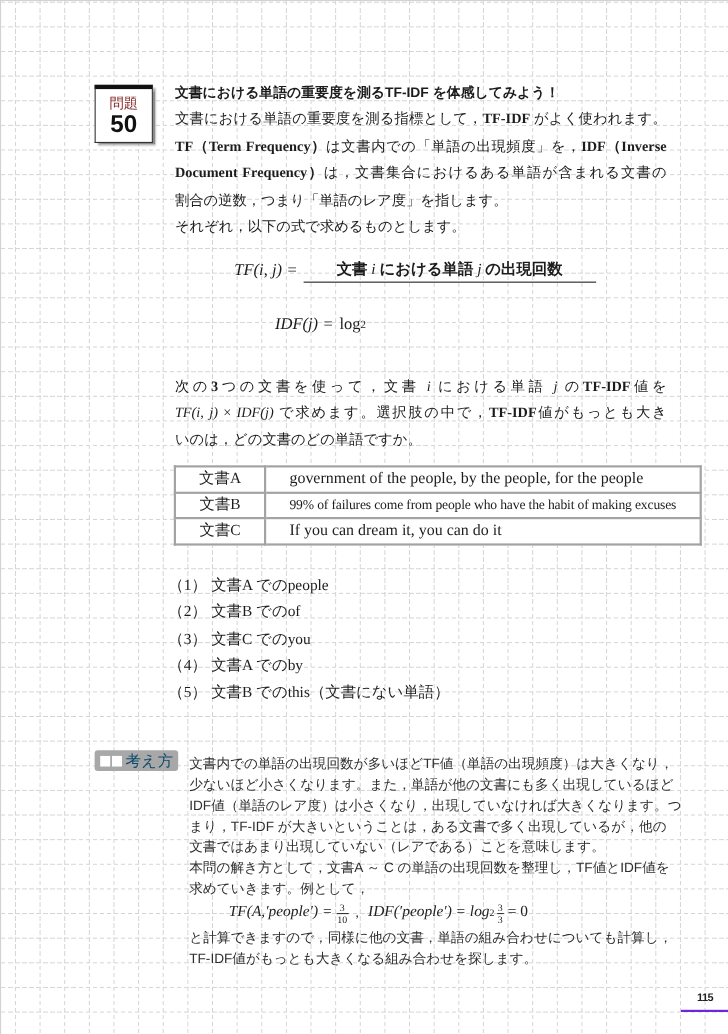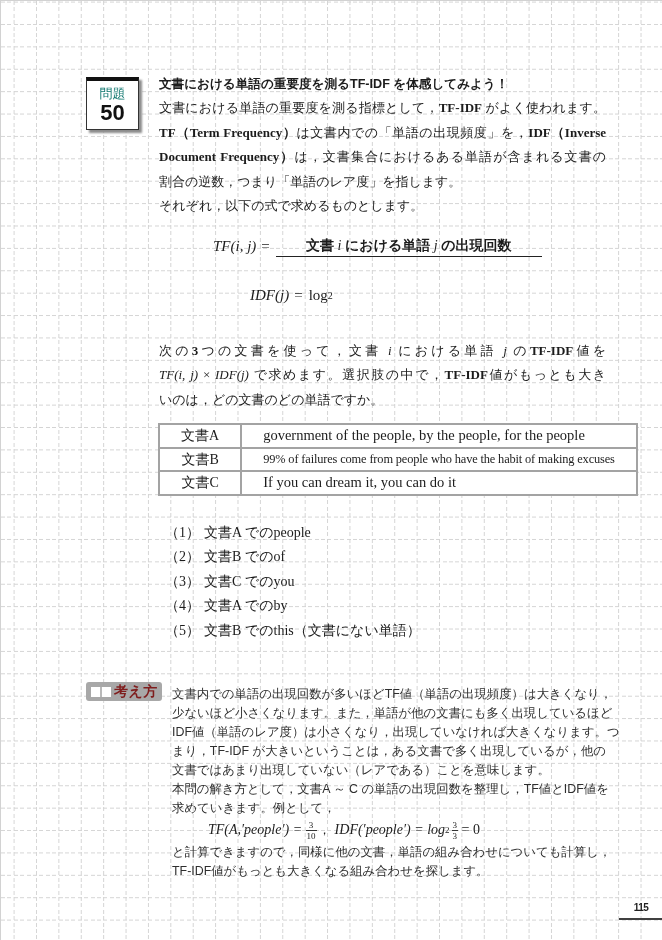--- a/index.html
+++ b/index.html
@@ -27,21 +27,21 @@
       mask-image: repeating-linear-gradient(to right, #000 0 4px, transparent 4px 6.4px);
     }
 
     
     .problem-badge {
       position: absolute; left: 85px; top: 76px; width: 53px; height: 53px;
       background: #fff; border: 1px solid #333; border-top: 4px solid #111; box-sizing: border-box;
       box-shadow: 3px 3px 2px #8c8c8c;
       font-family: "Liberation Sans", "DejaVu Sans", sans-serif; text-align: center;
     }
-    .problem-badge .lbl { display: block; font-size: 13px; line-height: 15px; margin-top: 5px; color: #0f766e; }
+    .problem-badge .lbl { display: block; font-size: 13px; line-height: 15px; margin-top: 5px; color: #7f1d1d; }
     .problem-badge .num { display: block; font-size: 22px; font-weight: bold; line-height: 24px; color: #111; }
 
     .block { position: absolute; }
     .line { display: block; white-space: nowrap; height: 24.5px; line-height: 24.5px; }
     .j { text-align: justify; text-align-last: justify; text-justify: inter-character; }
     .title { font-family: "Liberation Sans", "DejaVu Sans", sans-serif; font-weight: bold; font-size: 12.6px; height: 24px; line-height: 24px; }
     .body13 { font-size: 13px; }
     .it { font-style: italic; }
     b { font-weight: bold; }
 
@@ -70,42 +70,42 @@
     .choices .line { font-size: 14px; }
     .choices .cn { margin-right: 4px; }
 
     
     .hint-badge {
       position: absolute; left: 85px; top: 681px; width: 76px; height: 19px;
       background: #a8a8a8; border-radius: 3px; display: flex; align-items: center;
       font-family: "Liberation Sans", "DejaVu Sans", sans-serif;
     }
     .hint-badge svg { margin-left: 5px; }
-    .hint-badge .hl { font-weight: bold; font-size: 14px; color: #7f1d1d; margin-left: 3px; letter-spacing: 0.5px; }
+    .hint-badge .hl { font-weight: normal; font-size: 14px; color: #0c4a6e; margin-left: 3px; letter-spacing: 0.5px; }
     .hint {
       position: absolute; left: 171px; top: 683.5px; width: 434px;
       font-family: "Liberation Sans", "DejaVu Sans", sans-serif; font-size: 12.4px; color: #2e2e2e;
     }
     .hint .line { height: 19px; line-height: 19px; }
     .hint-formula {
       display: flex; align-items: center; height: 25px; padding-left: 36px;
       font-family: "Liberation Serif", "DejaVu Serif", serif; font-size: 14px; color: #222;
     }
     .hint-formula .frac .nu, .hint-formula .frac .de { font-size: 9px; font-weight: normal; line-height: 10px; padding: 0 1px; }
     .hint-formula .frac .bar { border-top: 1px solid #333; }
     .hint-formula .it { white-space: pre; }
     .hint-formula .sep { margin: 0 4px 0 2px; font-family: "Liberation Sans", "DejaVu Sans", sans-serif; font-size: 12px; }
     .hint-formula .logsub { font-size: 9px; vertical-align: -3px; margin-right: 2px; }
 
     
     .page-num {
       position: absolute; left: 618px; top: 899px; width: 44px; height: 18px;
       text-align: center; font-family: "Liberation Sans", "DejaVu Sans", sans-serif;
       font-size: 10px; font-weight: bold; line-height: 16px; color: #222;
-      border-bottom: 2px solid #404040; letter-spacing: -0.5px;
+      border-bottom: 2px solid #6d28d9; letter-spacing: -0.5px;
     }
   </style>
 </head>
 <body>
 
 <div class="page">
   <div class="grid-v"></div>
   <div class="grid-h"></div>
 
   <div class="problem-badge">
@@ -154,21 +154,21 @@
       <td class="lab">文書B</td>
       <td class="txt small">99% of failures come from people who have the habit of making excuses</td>
     </tr>
     <tr>
       <td class="lab">文書C</td>
       <td class="txt">If you can dream it, you can do it</td>
     </tr>
   </tbody>
     </table>
 
-  <div class="block choices" style="left:164px; top:519.5px; width:300px;">
+  <div class="block choices" style="left:152px; top:519.5px; width:300px;">
     <div class="line"><span class="cn">（1）</span><span>文書A でのpeople</span></div>
     <div class="line"><span class="cn">（2）</span><span>文書B でのof</span></div>
     <div class="line"><span class="cn">（3）</span><span>文書C でのyou</span></div>
     <div class="line"><span class="cn">（4）</span><span>文書A でのby</span></div>
     <div class="line"><span class="cn">（5）</span><span>文書B でのthis（文書にない単語）</span></div>
   </div>
 
   <div class="hint-badge">
     <svg width="20" height="10" viewBox="0 0 20 10">
       <rect x="0" y="0" width="9.2" height="10" fill="#ffffff"></rect>

